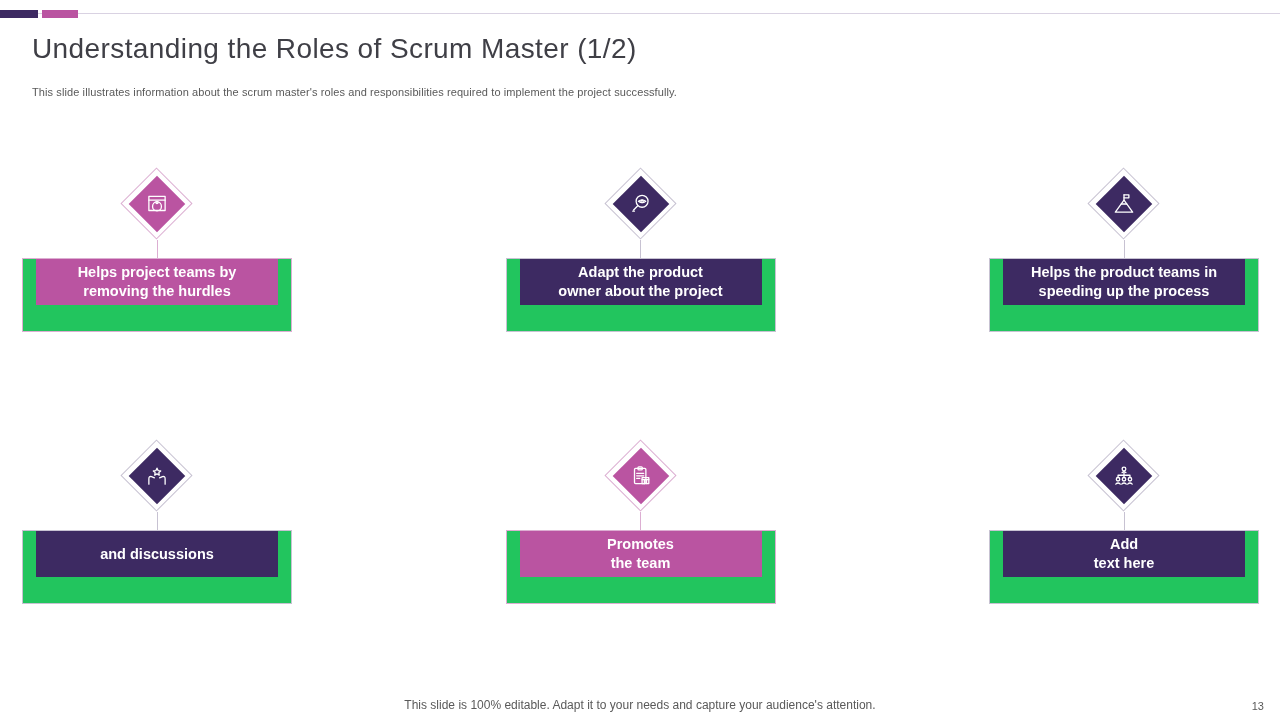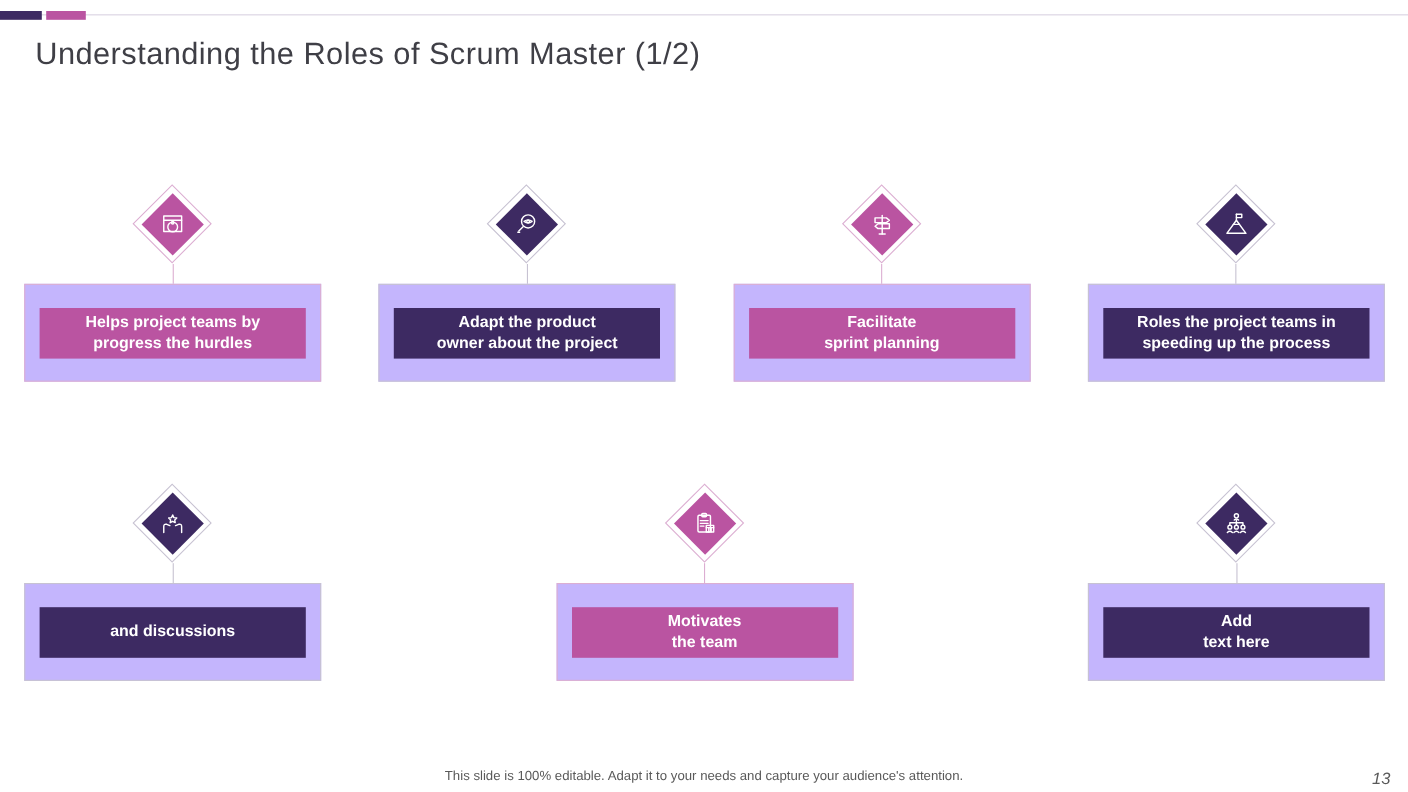--- a/index.html
+++ b/index.html
@@ -34,58 +34,59 @@
   .col.pink{--fill:var(--accent-pink);--ring:var(--ring-pink);}
   .col.purple{--fill:var(--accent-purple);--ring:var(--ring-gray);}
 
   .diamond{position:relative;width:72px;height:72px;margin:0 auto;}
   .diamond .outer{position:absolute;left:10px;top:10px;width:51px;height:51px;background:#fff;border:1px solid var(--ring);transform:rotate(45deg);}
   .diamond .inner{position:absolute;left:16px;top:16px;width:40px;height:40px;background:var(--fill);transform:rotate(45deg);display:flex;align-items:center;justify-content:center;}
   .diamond .inner svg{transform:rotate(-45deg);display:block;}
 
   .connector{width:1px;height:18px;margin:0 auto;background:var(--ring);}
 
-  .box-outer{height:89px;border:1px solid var(--ring);background:#c4b5fd;display:flex;align-items:center;justify-content:center;}
+  .box-outer{height:74px;border:1px solid var(--ring);background:#22c55e;display:flex;align-items:flex-start;justify-content:center;}
   .box-inner{width:calc(100% - 26px);height:46px;background:var(--fill);color:#fff;font-weight:bold;font-size:14.5px;line-height:19px;display:flex;flex-direction:column;align-items:center;justify-content:center;text-align:center;}
 
   
   .footer-note{position:absolute;left:0;top:698px;width:1280px;text-align:center;font-size:12px;color:var(--muted-color);}
-  .page-number{position:absolute;right:16px;top:700px;font-size:15px;color:var(--muted-color);font-style:italic;}
+  .page-number{position:absolute;right:16px;top:700px;font-size:11px;color:var(--muted-color);}
 
   svg{stroke:#fff;fill:none;stroke-width:1.2;stroke-linecap:round;stroke-linejoin:round;}
 </style>
 </head>
 <body>
 
 <div class="slide">
   <div class="top-divider"></div>
   <div class="bar dark"></div>
   <div class="bar pink"></div>
 
   <h1 class="title">Understanding the Roles of Scrum Master (1/2)</h1>
+  <p class="subtitle">This slide illustrates information about the scrum master's roles and responsibilities required to implement the project successfully.</p>
 
   <div class="row row1">
 
     <div class="col pink">
       <div class="diamond">
         <div class="outer"></div>
         <div class="inner">
           <svg width="26" height="26" viewBox="0 0 24 24">
             <rect x="4.5" y="5" width="15" height="13"></rect>
             <line x1="4.5" y1="8.5" x2="19.5" y2="8.5"></line>
             <circle cx="12" cy="10.6" r="1"></circle>
             <circle cx="12" cy="14.2" r="4.1"></circle>
           </svg>
         </div>
       </div>
       <div class="connector"></div>
       <div class="box-outer">
         <div class="box-inner">
           <span>Helps project teams by</span>
-          <span>progress the hurdles</span>
+          <span>removing the hurdles</span>
         </div>
       </div>
     </div>
 
     <div class="col purple">
       <div class="diamond">
         <div class="outer"></div>
         <div class="inner">
           <svg width="26" height="26" viewBox="0 0 24 24">
             <circle cx="13" cy="9.5" r="5.5"></circle>
@@ -98,57 +99,37 @@
       </div>
       <div class="connector"></div>
       <div class="box-outer">
         <div class="box-inner">
           <span>Adapt the product</span>
           <span>owner about the project</span>
         </div>
       </div>
     </div>
 
-    <div class="col pink">
-      <div class="diamond">
-        <div class="outer"></div>
-        <div class="inner">
-          <svg width="26" height="26" viewBox="0 0 24 24">
-            <line x1="12" y1="4.5" x2="12" y2="20"></line>
-            <line x1="9.5" y1="20" x2="14.5" y2="20"></line>
-            <polygon points="6,6.5 15.5,6.5 18,8.5 15.5,10.5 6,10.5"></polygon>
-            <polygon points="18,11.5 8.5,11.5 6,13.5 8.5,15.5 18,15.5"></polygon>
-          </svg>
-        </div>
-      </div>
-      <div class="connector"></div>
-      <div class="box-outer">
-        <div class="box-inner">
-          <span>Facilitate</span>
-          <span>sprint planning</span>
-        </div>
-      </div>
-    </div>
 
     <div class="col purple">
       <div class="diamond">
         <div class="outer"></div>
         <div class="inner">
           <svg width="26" height="26" viewBox="0 0 24 24">
             <polygon points="4,19.5 12,8.5 20,19.5"></polygon>
             <line x1="12" y1="8.5" x2="12" y2="3.5"></line>
             <polyline points="12,3.5 16.5,3.5 16.5,6.3 12,6.3"></polyline>
             <line x1="9.5" y1="12" x2="14.5" y2="12"></line>
           </svg>
         </div>
       </div>
       <div class="connector"></div>
       <div class="box-outer">
         <div class="box-inner">
-          <span>Roles the project teams in</span>
+          <span>Helps the product teams in</span>
           <span>speeding up the process</span>
         </div>
       </div>
     </div>
 
   </div>
 
   <div class="row row2">
 
 
@@ -184,21 +165,21 @@
             <rect x="13" y="13.5" width="6.2" height="5.5"></rect>
             <line x1="13" y1="15.4" x2="19.2" y2="15.4"></line>
             <line x1="15.1" y1="15.4" x2="15.1" y2="19"></line>
             <line x1="17.1" y1="15.4" x2="17.1" y2="19"></line>
           </svg>
         </div>
       </div>
       <div class="connector"></div>
       <div class="box-outer">
         <div class="box-inner">
-          <span>Motivates</span>
+          <span>Promotes</span>
           <span>the team</span>
         </div>
       </div>
     </div>
 
     <div class="col purple">
       <div class="diamond">
         <div class="outer"></div>
         <div class="inner">
           <svg width="26" height="26" viewBox="0 0 24 24">

